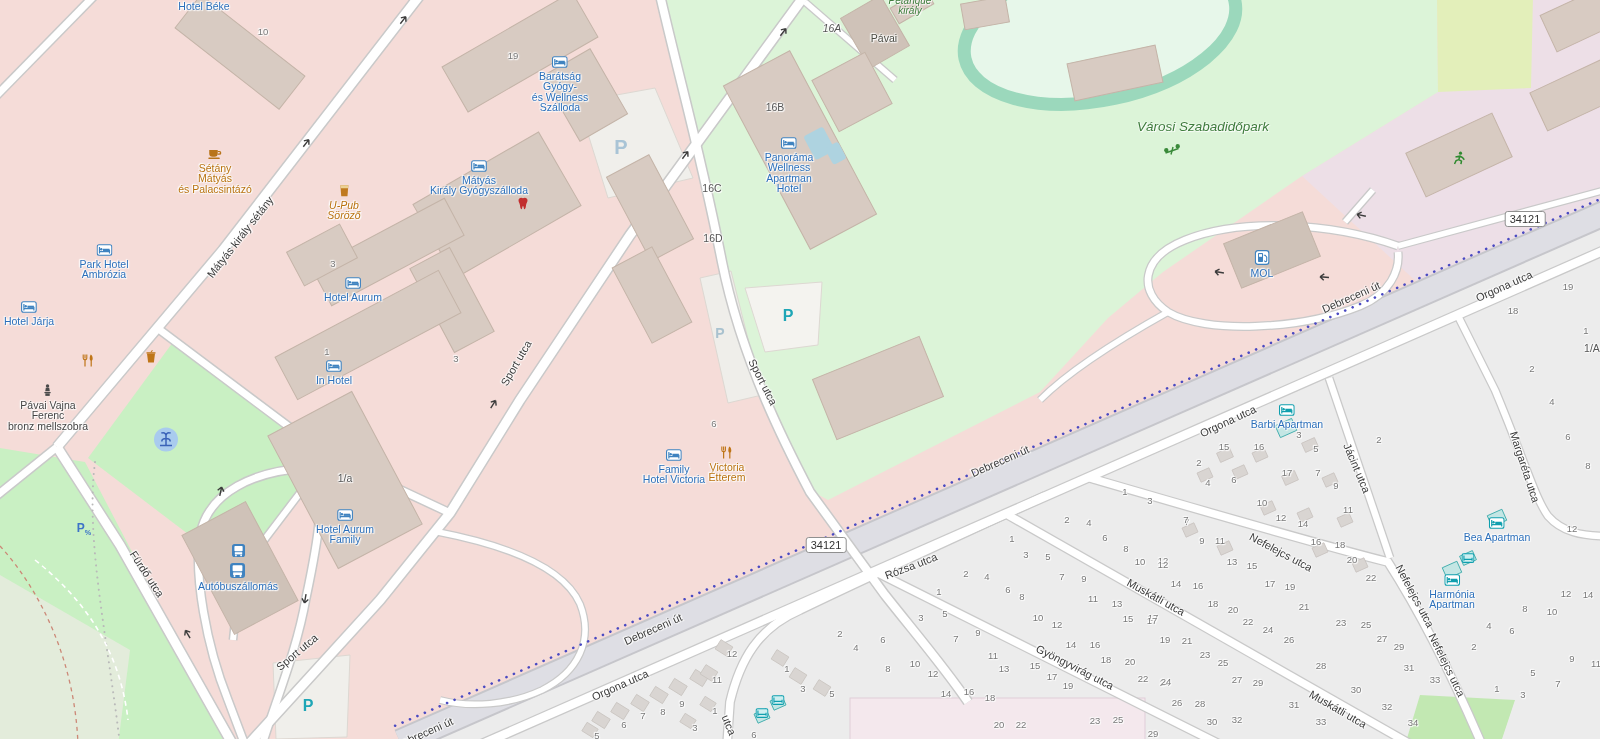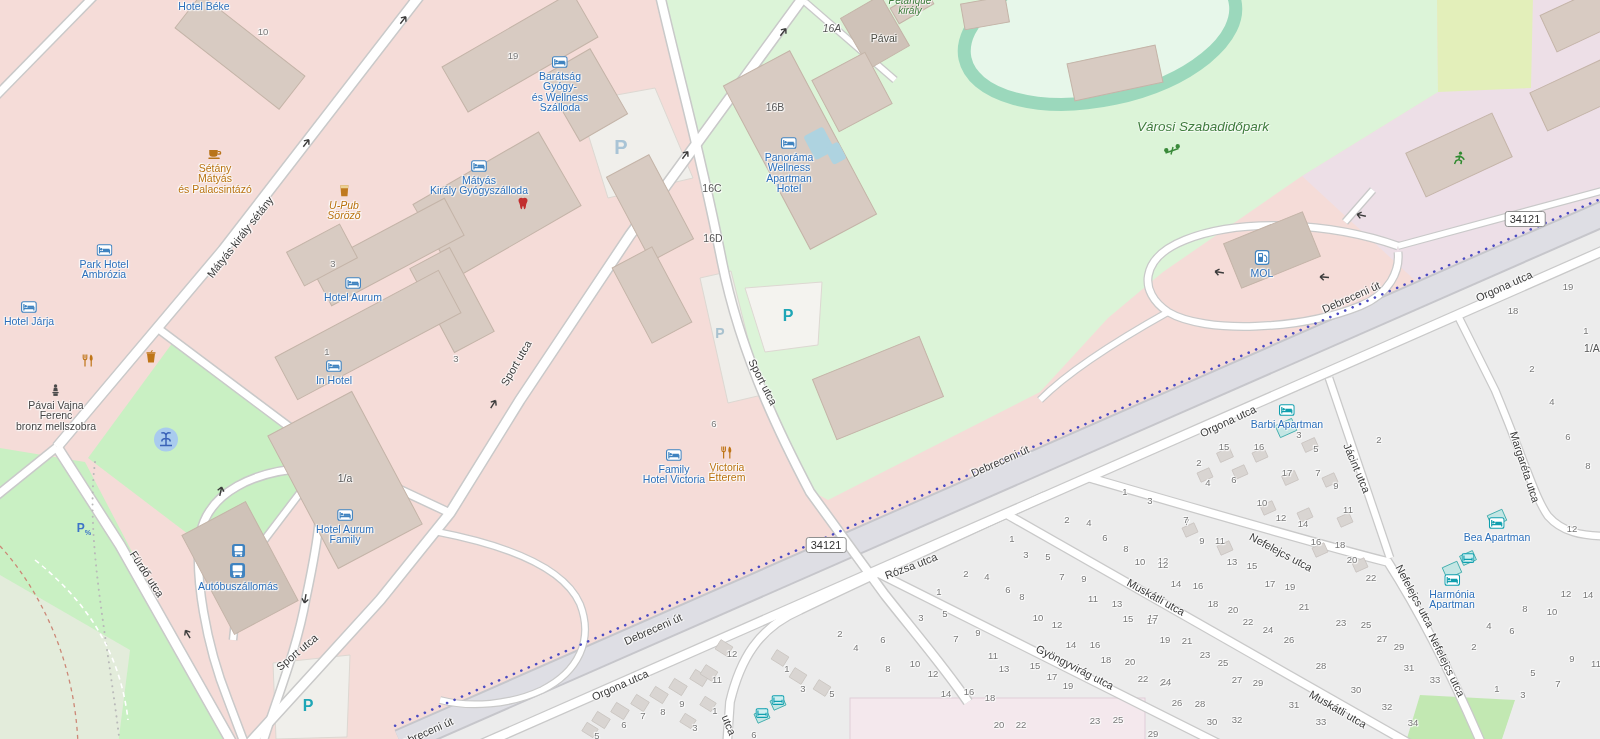--- a/index.html
+++ b/index.html
@@ -623,21 +623,21 @@
             <rect x="0.7" y="0.7" width="14.6" height="10.6" rx="2" fill="#fff" stroke="#0f9fae" stroke-width="1.1"></rect>
             <g stroke="#0f9fae" fill="none" stroke-width="1.2">
               <path d="M3,3 V9.5 M3,7.7 H13 M13,9.5 V5.8"></path>
               <path d="M13,5.8 H6.5" stroke-width="2.2"></path>
             </g>
             <circle cx="4.8" cy="5.2" r="1.2" fill="#0f9fae"></circle>
           </svg></span>
         <span class="ln">Harmónia</span>
         <span class="ln">Apartman</span>
       </div>
-      <div class="poi dark" style="left: 56px; top: 384px;">
+      <div class="poi dark" style="left: 48px; top: 384px;">
         <span class="ic"><svg width="9" height="13" viewBox="0 0 9 13">
             <g fill="#4a4a4a">
               <circle cx="4.5" cy="2" r="1.7"></circle>
               <path d="M2.8,3.8 h3.4 l0.6,3.4 H2.2 z"></path>
               <rect x="1.4" y="8" width="6.2" height="1.2"></rect>
               <rect x="2.3" y="9.3" width="4.4" height="2.6"></rect>
             </g>
           </svg></span>
         <span class="ln">Pávai Vajna</span>
         <span class="ln">Ferenc</span>

